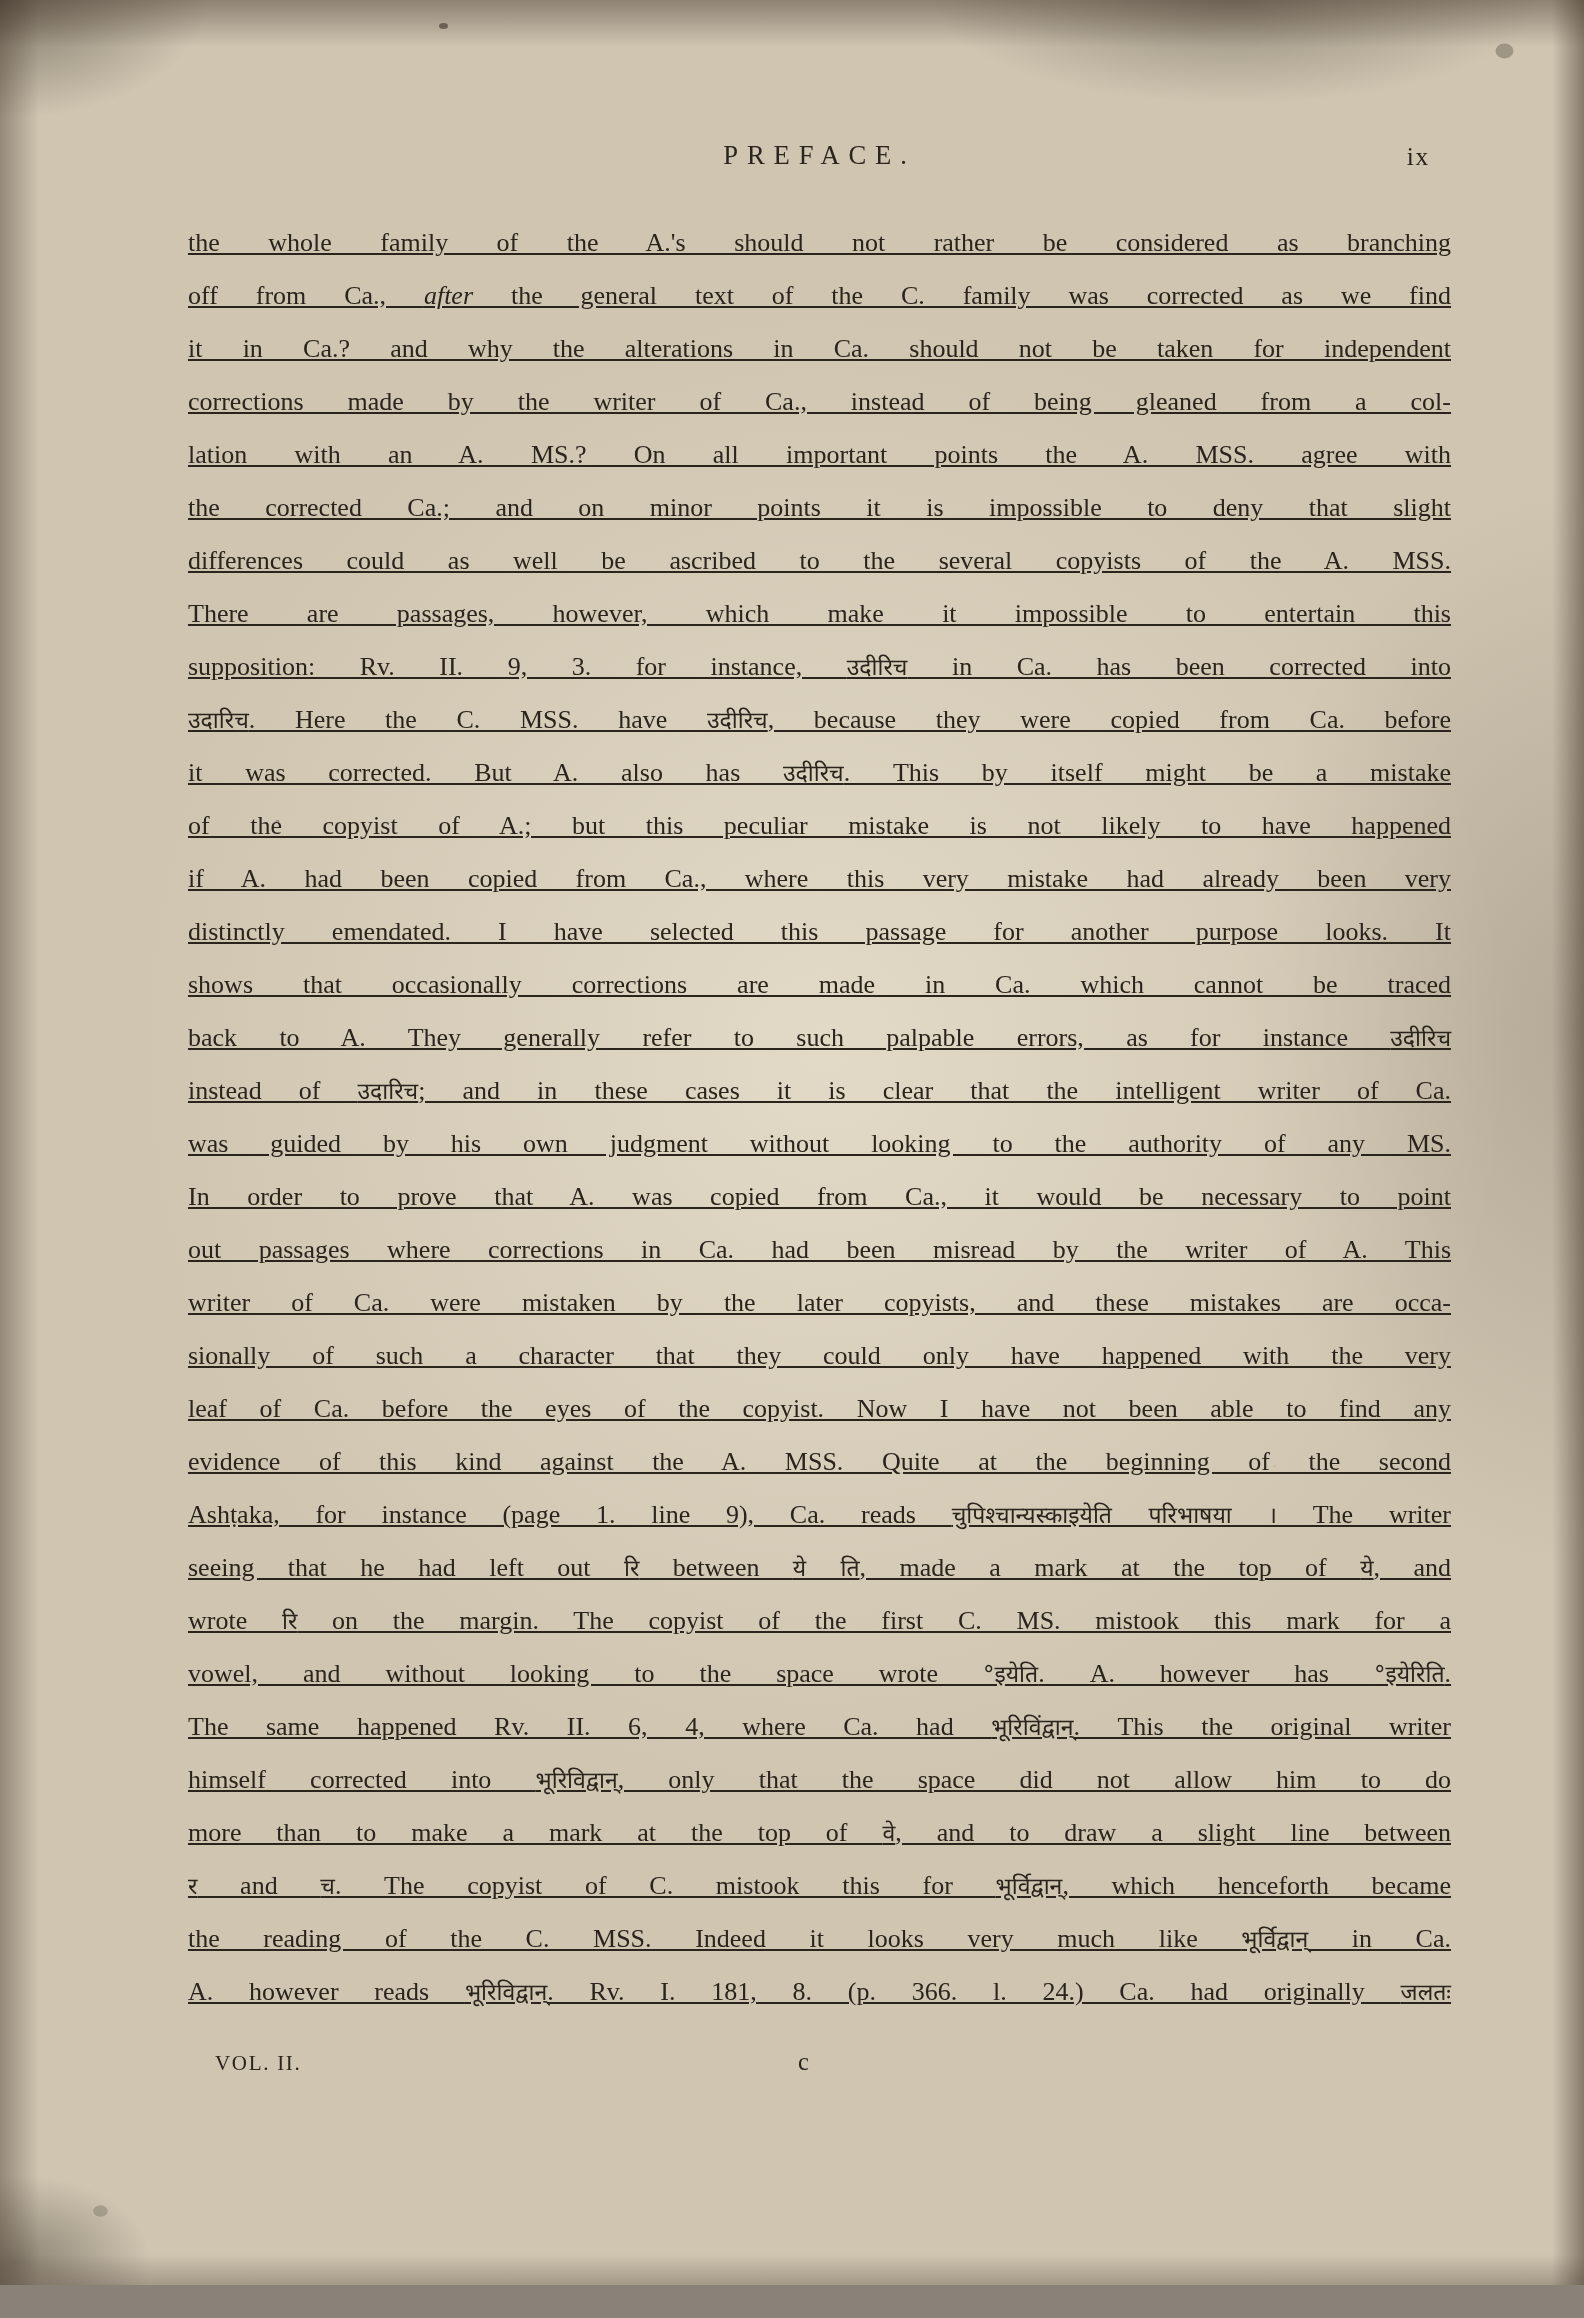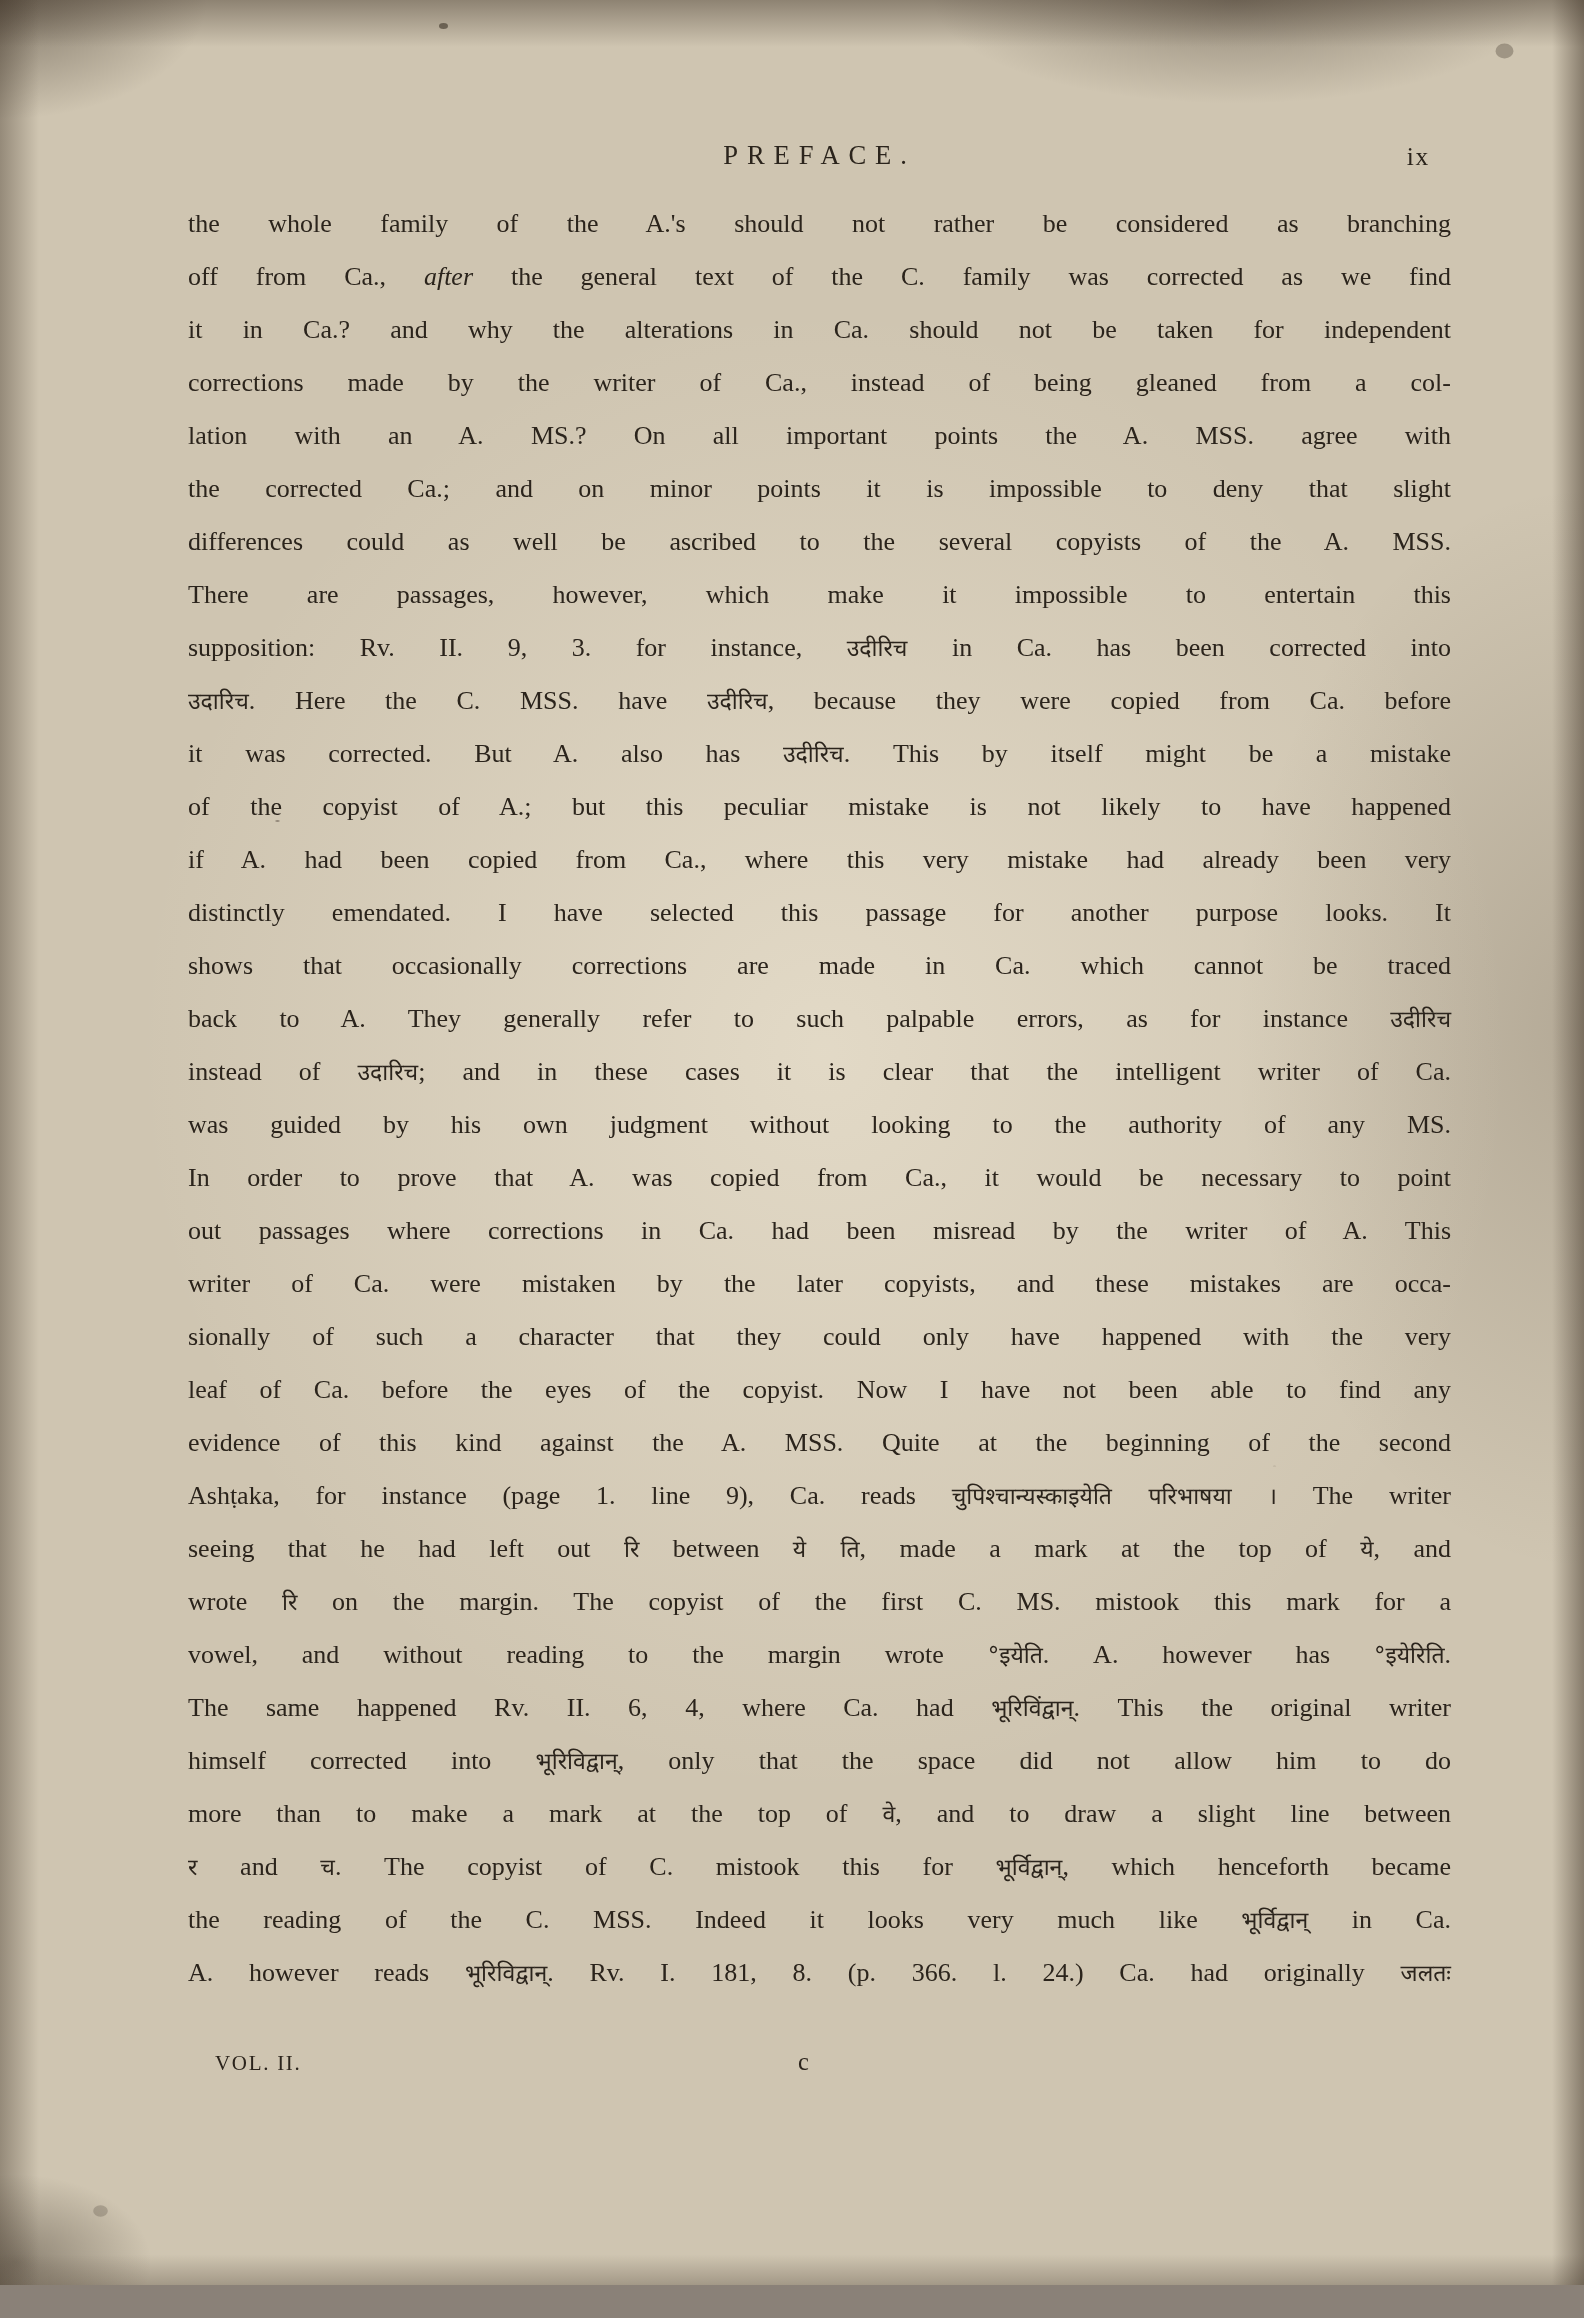--- a/index.html
+++ b/index.html
@@ -27,21 +27,21 @@
     background:rgba(50,40,30,0.55);
     box-shadow:
       1061px 25px 0 4.4px rgba(50,40,30,0.30),
       -343px 2185px 0 2.8px rgba(50,40,30,0.22),
       -166px 795px 0 -2.2px rgba(60,50,40,0.55),
       831px 1440px 0 -2.8px rgba(60,50,40,0.35);
   }
   .header{position:absolute;left:188px;top:140px;width:1263px;text-align:center;}
   .title{font-size:26.6px;letter-spacing:8.9px;}
   .pagenum{position:absolute;right:21px;top:2.2px;font-size:25.5px;letter-spacing:1.7px;}
-  .body{position:absolute;left:188px;top:197px;width:1263px;font-size:26px;line-height:53px;}
+  .body{position:absolute;left:188px;top:216px;width:1263px;font-size:26px;line-height:53px;text-decoration:underline;}
   .line{text-align:justify;text-align-last:justify;height:53px;overflow:visible;}
   .it{font-style:italic;}
   .dev{font-family:"DejaVu Sans",sans-serif;font-size:23px;}
   .footer{position:absolute;left:172px;top:2048px;width:1263px;height:44px;}
   .vol{position:absolute;left:43px;top:3.3px;font-size:21px;letter-spacing:1.7px;}
   .sig{position:absolute;left:0;top:0;width:100%;text-align:center;font-size:24.4px;}
 </style>
 </head>
 <body>
 
@@ -73,21 +73,21 @@
       <div class="line"><span>was guided by his own judgment without looking to the authority of any MS.</span></div>
       <div class="line"><span>In order to prove that A. was copied from Ca., it would be necessary to point</span></div>
       <div class="line"><span>out passages where corrections in Ca. had been misread by the writer of A. This</span></div>
       <div class="line"><span>writer of Ca. were mistaken by the later copyists, and these mistakes are occa-</span></div>
       <div class="line"><span>sionally of such a character that they could only have happened with the very</span></div>
       <div class="line"><span>leaf of Ca. before the eyes of the copyist. Now I have not been able to find any</span></div>
       <div class="line"><span>evidence of this kind against the A. MSS. Quite at the beginning of the second</span></div>
       <div class="line"><span>Ashṭaka, for instance (page 1. line 9), Ca. reads </span><span class="dev">चुपिश्चान्यस्काइयेति परिभाषया ।</span><span> The writer</span></div>
       <div class="line"><span>seeing that he had left out </span><span class="dev">रि</span><span> between </span><span class="dev">ये ति</span><span>, made a mark at the top of </span><span class="dev">ये</span><span>, and</span></div>
       <div class="line"><span>wrote </span><span class="dev">रि</span><span> on the margin. The copyist of the first C. MS. mistook this mark for a</span></div>
-      <div class="line"><span>vowel, and without reading to the margin wrote </span><span class="dev">°इयेति</span><span>. A. however has </span><span class="dev">°इयेरिति</span><span>.</span></div>
+      <div class="line"><span>vowel, and without looking to the space wrote </span><span class="dev">°इयेति</span><span>. A. however has </span><span class="dev">°इयेरिति</span><span>.</span></div>
       <div class="line"><span>The same happened Rv. II. 6, 4, where Ca. had </span><span class="dev">भूरिविंद्वान्</span><span>. This the original writer</span></div>
       <div class="line"><span>himself corrected into </span><span class="dev">भूरिविद्वान्</span><span>, only that the space did not allow him to do</span></div>
       <div class="line"><span>more than to make a mark at the top of </span><span class="dev">वे</span><span>, and to draw a slight line between</span></div>
       <div class="line"><span class="dev">र</span><span> and </span><span class="dev">च</span><span>. The copyist of C. mistook this for </span><span class="dev">भूर्विद्वान्</span><span>, which henceforth became</span></div>
       <div class="line"><span>the reading of the C. MSS. Indeed it looks very much like </span><span class="dev">भूर्विद्वान्</span><span> in Ca.</span></div>
       <div class="line"><span>A. however reads </span><span class="dev">भूरिविद्वान्</span><span>. Rv. I. 181, 8. (p. 366. l. 24.) Ca. had originally </span><span class="dev">जलतः</span></div>
     </div>
 
   <div class="footer">
     <span class="vol">VOL. II.</span>

